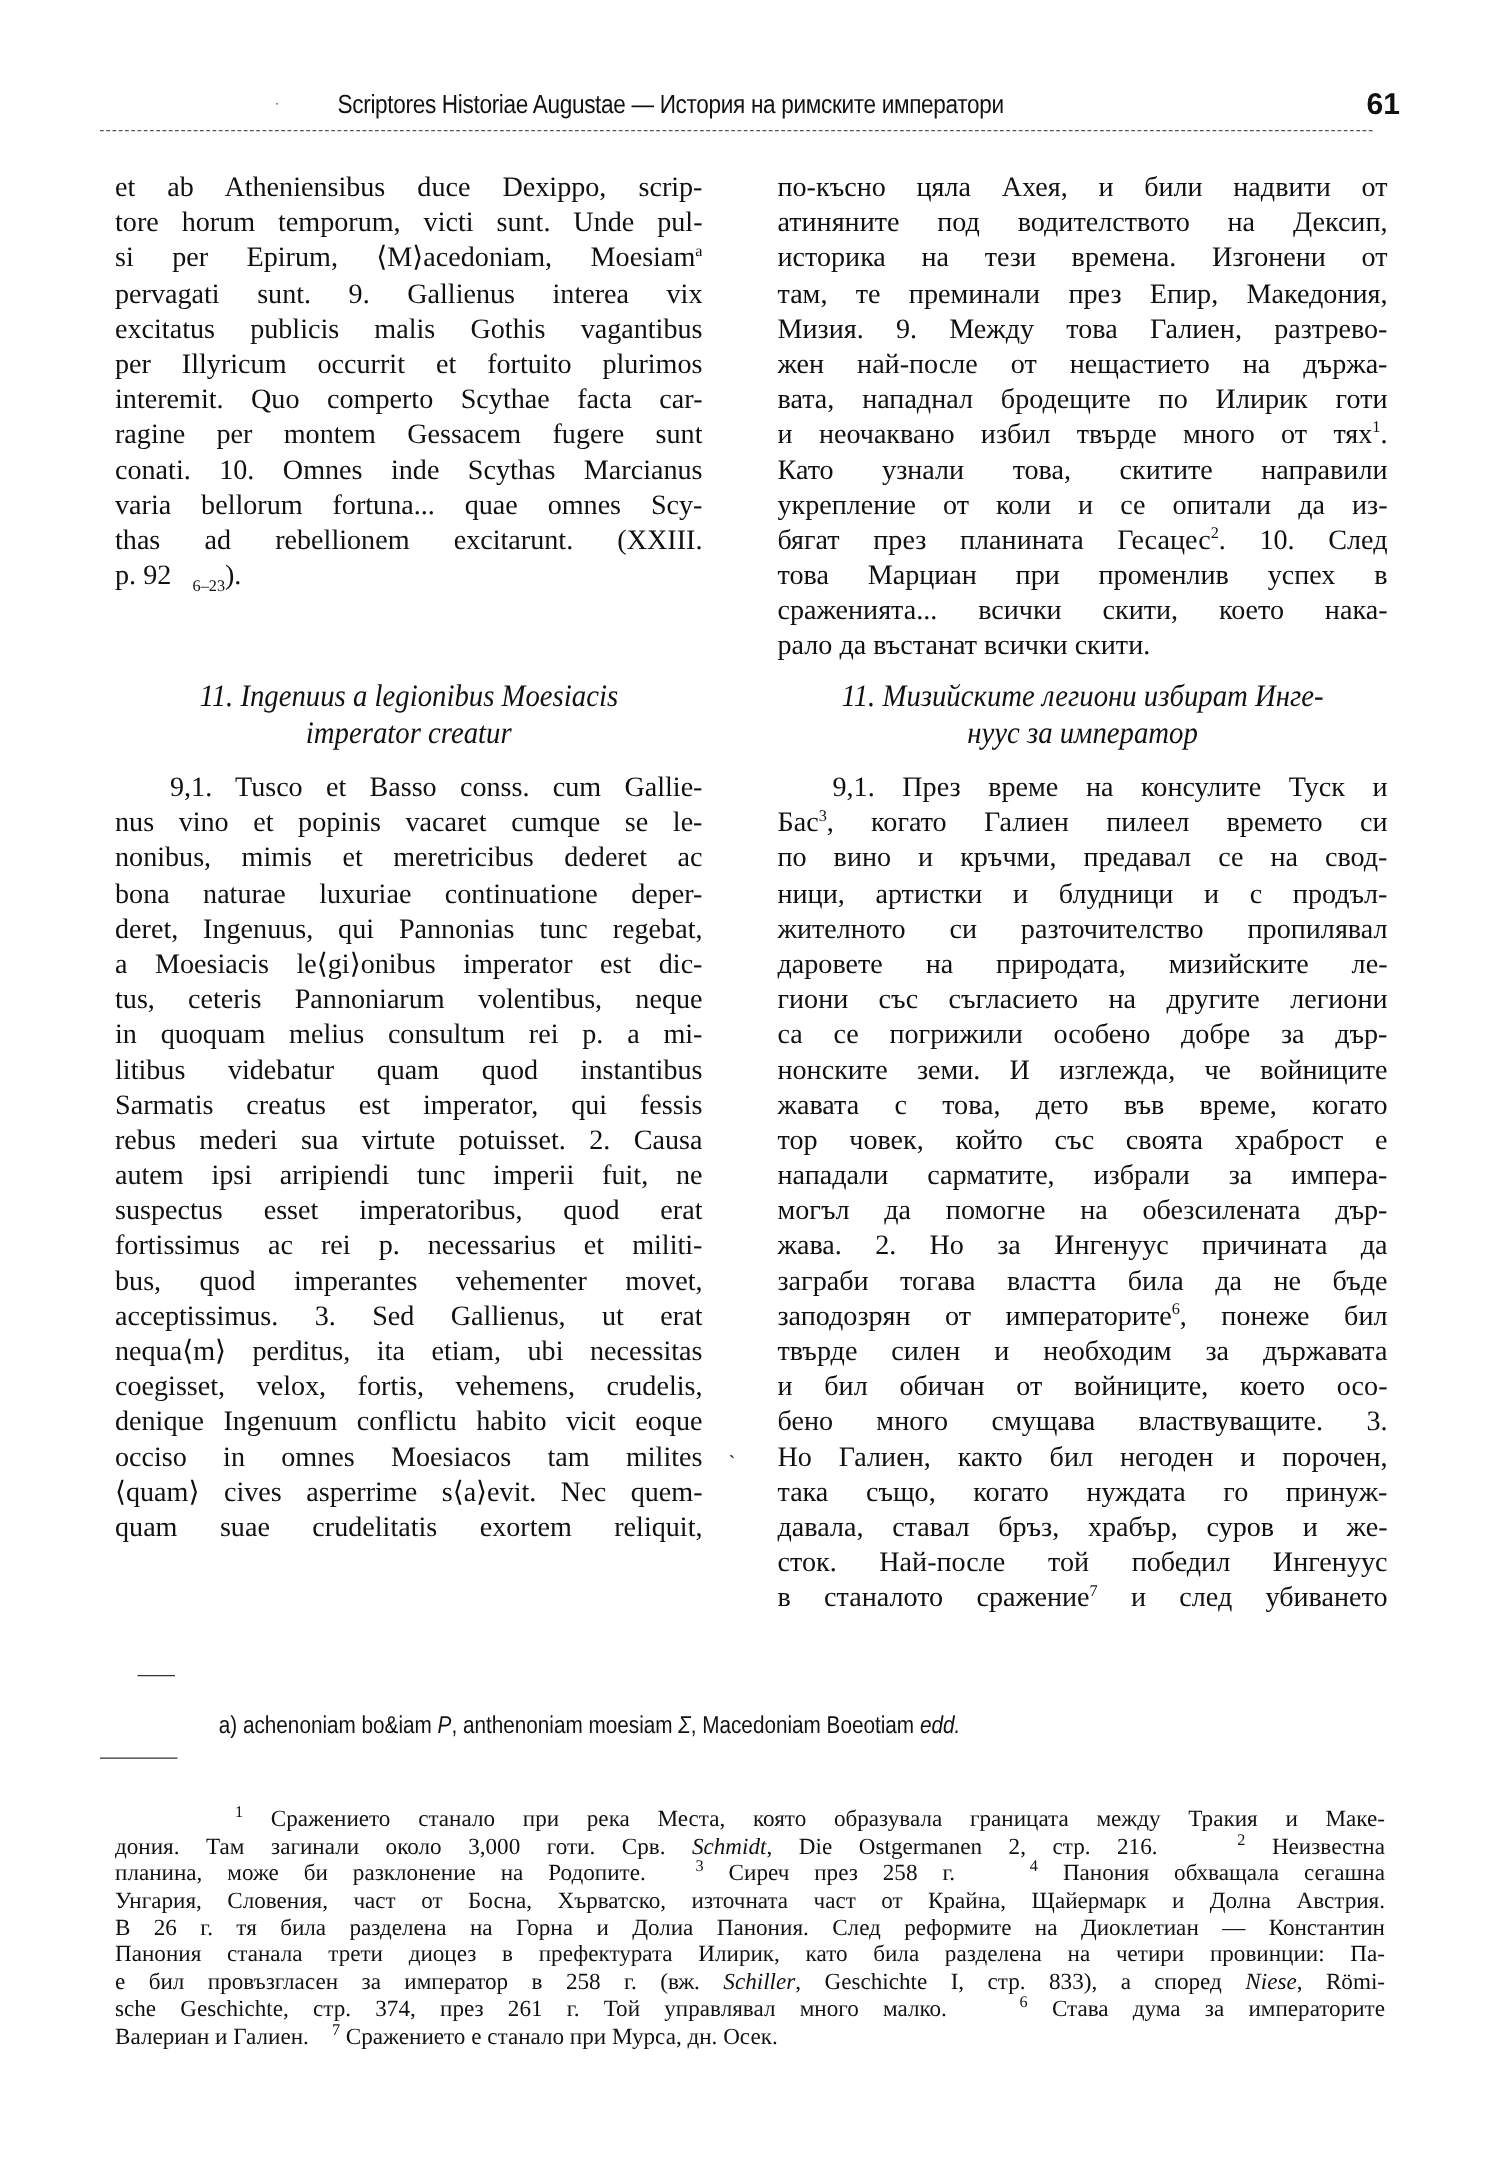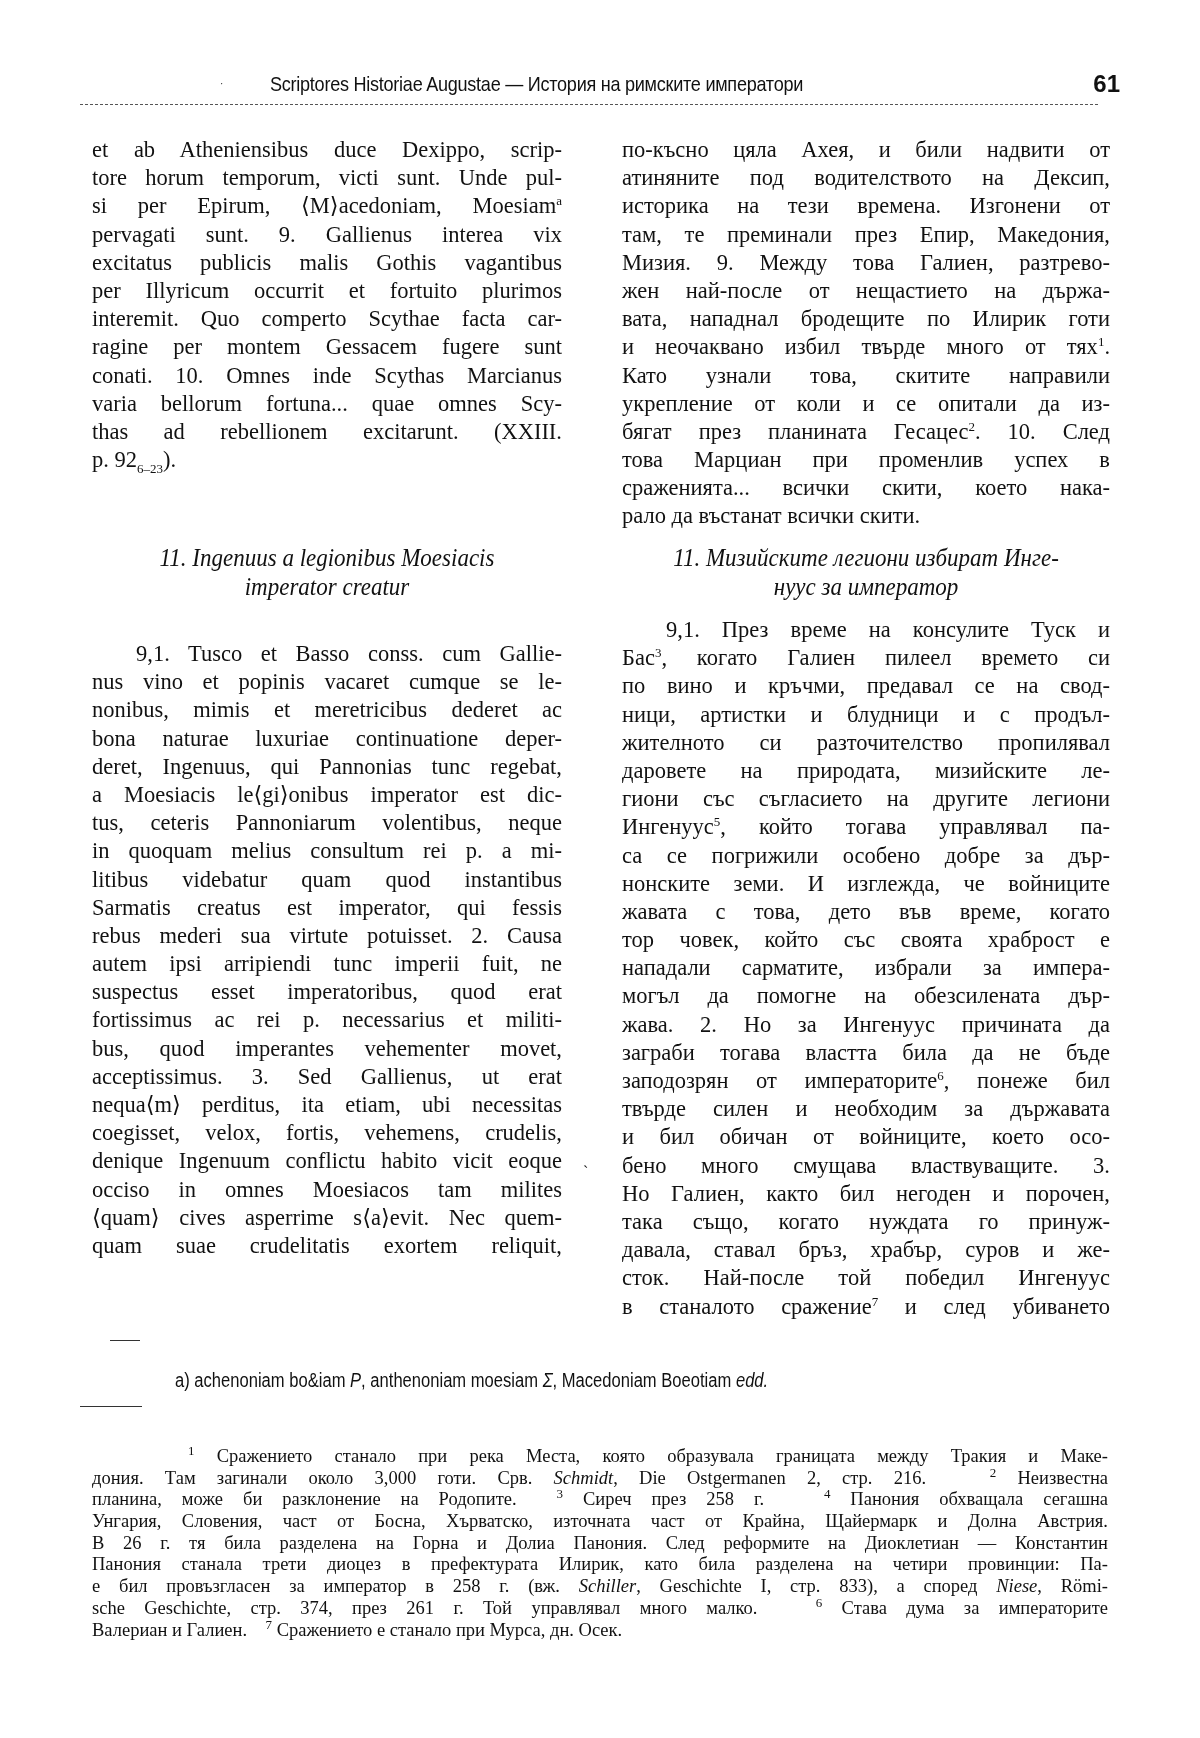--- a/index.html
+++ b/index.html
@@ -13,24 +13,24 @@
   .col-left { left: 92px; width: 470px; }
   .col-right { left: 622px; width: 488px; }
   .line { display: block; text-align: justify; text-align-last: justify; white-space: nowrap; height: 28.2px; overflow: visible; }
   .line.last { text-align-last: left; }
   .indent { padding-left: 44px; }
   .block-top-left { top: 136px; }
   .block-top-right { top: 136px; }
   .heading { position: absolute; font-style: italic; font-size: 25px; line-height: 29px; text-align: center; font-family: "Liberation Serif", "DejaVu Serif", serif; transform: scaleX(0.92); }
   .heading-left { left: 92px; width: 470px; top: 543px; }
   .heading-right { left: 622px; width: 488px; top: 543px; }
-  .block-mid-left { top: 640px; }
+  .block-mid-left { top: 616px; }
   .block-mid-right { top: 616px; }
   .sup { font-size: 13px; vertical-align: super; line-height: 0; }
-  .sub { font-size: 13px; vertical-align: sub; line-height: 0; }
+  .sub { font-size: 13px; vertical-align: sub; line-height: 0; margin-left: 17px; }
   .short-rule { position: absolute; border-top: 1px solid #333; }
   .rule-1 { left: 110px; top: 1340px; width: 30px; }
   .rule-2 { left: 80px; top: 1406px; width: 62px; }
   .app-note { position: absolute; left: 175px; top: 1369px; font-size: 19.5px; font-family: "Liberation Sans", "DejaVu Sans", sans-serif; transform: scaleX(0.85); transform-origin: left top; white-space: nowrap; }
   .footnotes { position: absolute; left: 92px; top: 1446px; width: 1016px; font-size: 18.5px; line-height: 21.7px; }
   .footnotes .line { height: 21.7px; }
   .fn-indent { padding-left: 96px; }
   .marker { position: absolute; left: 583px; top: 1150px; font-size: 16px; }
   .it { font-style: italic; }
 </style>
@@ -111,21 +111,20 @@
 </div>
 
 <div class="col col-right block-mid-right">
   <span class="line indent">9,1. През време на консулите Туск и</span>
   <span class="line"><span>Бас</span><span class="sup">3</span><span>, когато Галиен пилеел времето си</span></span>
   <span class="line">по вино и кръчми, предавал се на свод-</span>
   <span class="line">ници, артистки и блудници и с продъл-</span>
   <span class="line">жителното си разточителство пропилявал</span>
   <span class="line">даровете на природата, мизийските ле-</span>
   <span class="line">гиони със съгласието на другите легиони</span>
-  <span class="line"><span>Ингенуус</span><span class="sup">5</span><span>, който тогава управлявал па-</span></span>
   <span class="line">са се погрижили особено добре за дър-</span>
   <span class="line">нонските земи. И изглежда, че войниците</span>
   <span class="line">жавата с това, дето във време, когато</span>
   <span class="line">тор човек, който със своята храброст е</span>
   <span class="line">нападали сарматите, избрали за импера-</span>
   <span class="line">могъл да помогне на обезсилената дър-</span>
   <span class="line">жава. 2. Но за Ингенуус причината да</span>
   <span class="line">заграби тогава властта била да не бъде</span>
   <span class="line"><span>заподозрян от императорите</span><span class="sup">6</span><span>, понеже бил</span></span>
   <span class="line">твърде силен и необходим за държавата</span>

